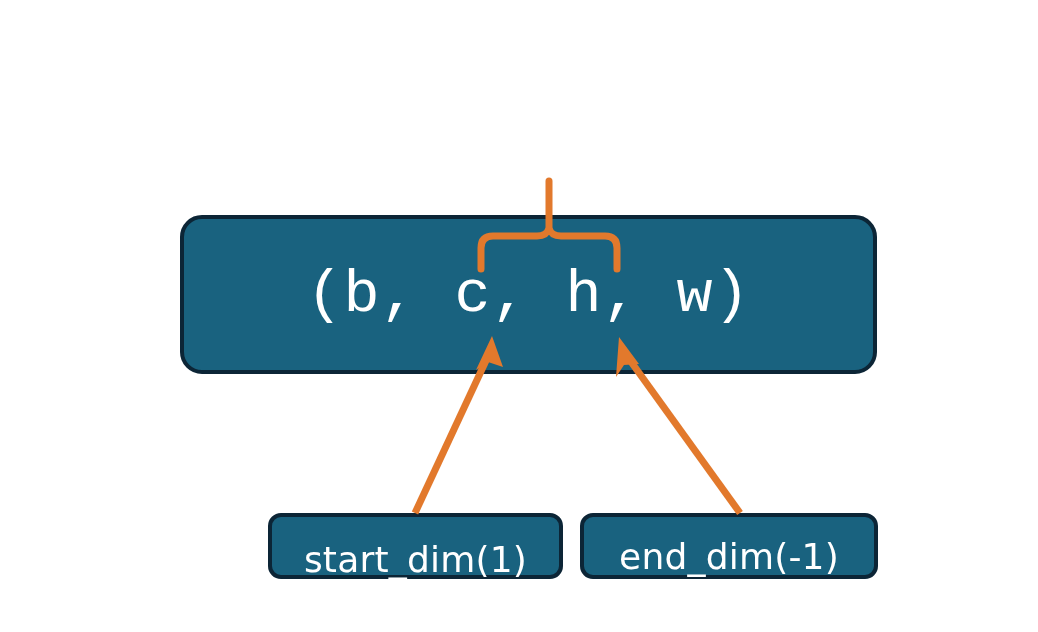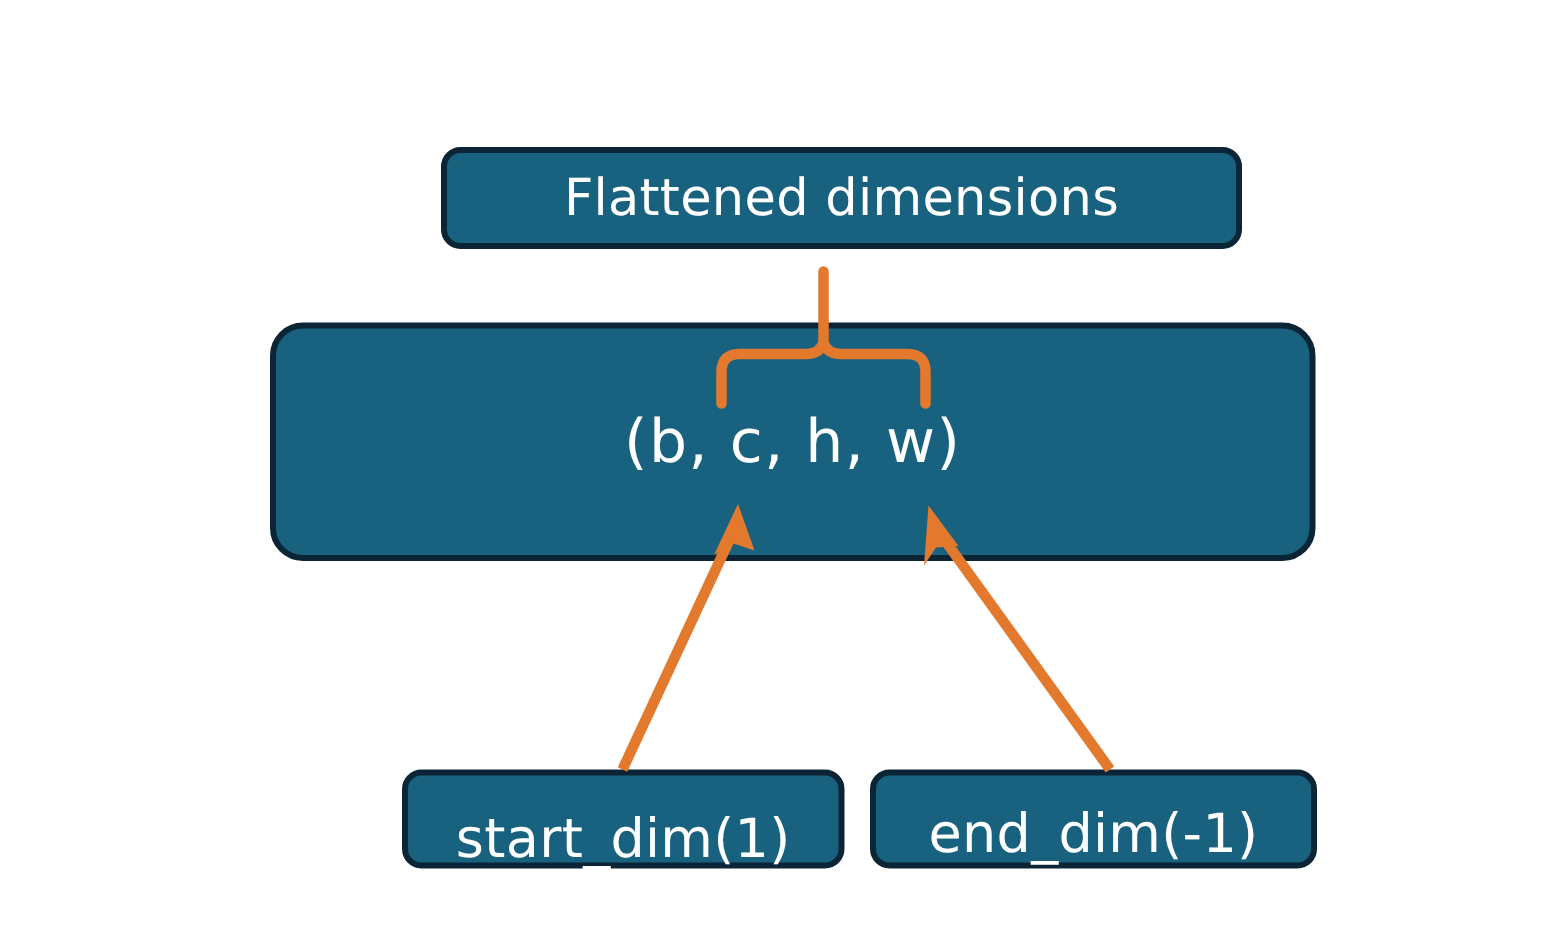--- a/index.html
+++ b/index.html
@@ -56,22 +56,23 @@
 
   
   #node-shape {
     left: 180px;
     top: 215px;
     width: 697px;
     height: 159px;
     border-radius: 22px;
   }
   #node-shape .node-label {
-    font-size: 40px;
+    font-size: 60px;
     letter-spacing: 1px;
+    font-family: Liberation Mono, monospace;
   }
 
   
   #node-start-dim {
     left: 268px;
     top: 513px;
     width: 295px;
     height: 66px;
     border-radius: 13px;
   }
@@ -112,23 +113,20 @@
   #connectors .arrow-head {
     fill: #e2792c;
     stroke: none;
   }
 </style>
 </head>
 <body>
 
 <div id="canvas">
 
-  <div class="node" id="node-flattened">
-    <span class="node-label">Flattened dimensions</span>
-  </div>
 
   <div class="node" id="node-shape">
     <span class="node-label">(b, c, h, w)</span>
   </div>
 
   <div class="node" id="node-start-dim">
     <span class="node-label">start_dim(1)</span>
   </div>
 
   <div class="node" id="node-end-dim">

